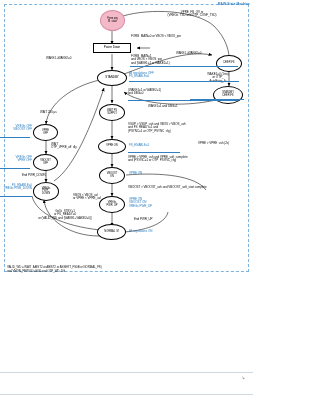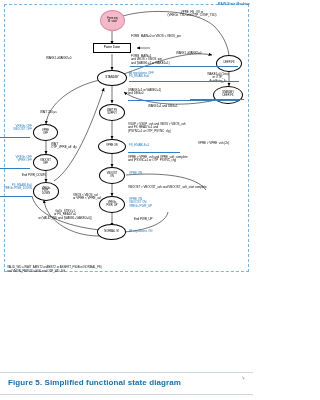--- a/index.html
+++ b/index.html
@@ -271,17 +271,16 @@
   <div class="bar" style="left:190px;top:99px;width:54px;"></div>
   <div class="bar" style="left:0px;top:137px;width:30px;"></div>
   <div class="bar" style="left:0px;top:168px;width:30px;"></div>
   <div class="bar" style="left:0px;top:196px;width:32px;"></div>
   <div class="bar" style="left:128px;top:152px;width:52px;"></div>
 
   <div id="footnote">VALID_WD = WAIT_ABIST2 or ABIST2 or ASSERT_FS0B or NORMAL_FS)
 and VMON_PERIOD=0000 and OTP_WD_DG</div>
 
   <div id="caption-rule"></div>
-  <div id="caption">Figure 5.  Simplified functional state diagram</div>
   <div id="caption-rule2"></div>
   <div class="cursor"></div>
 
 </div>
 
 </body></html>

